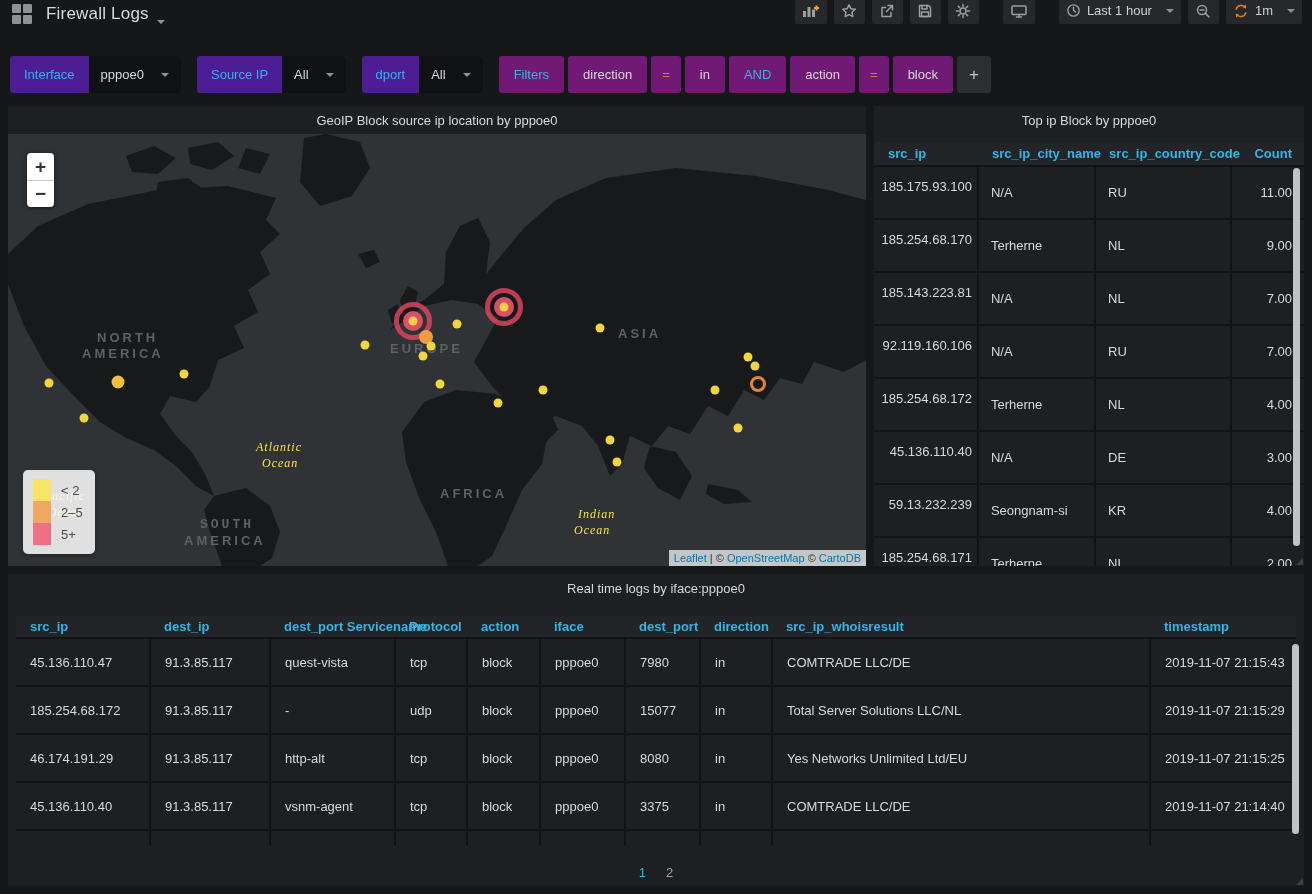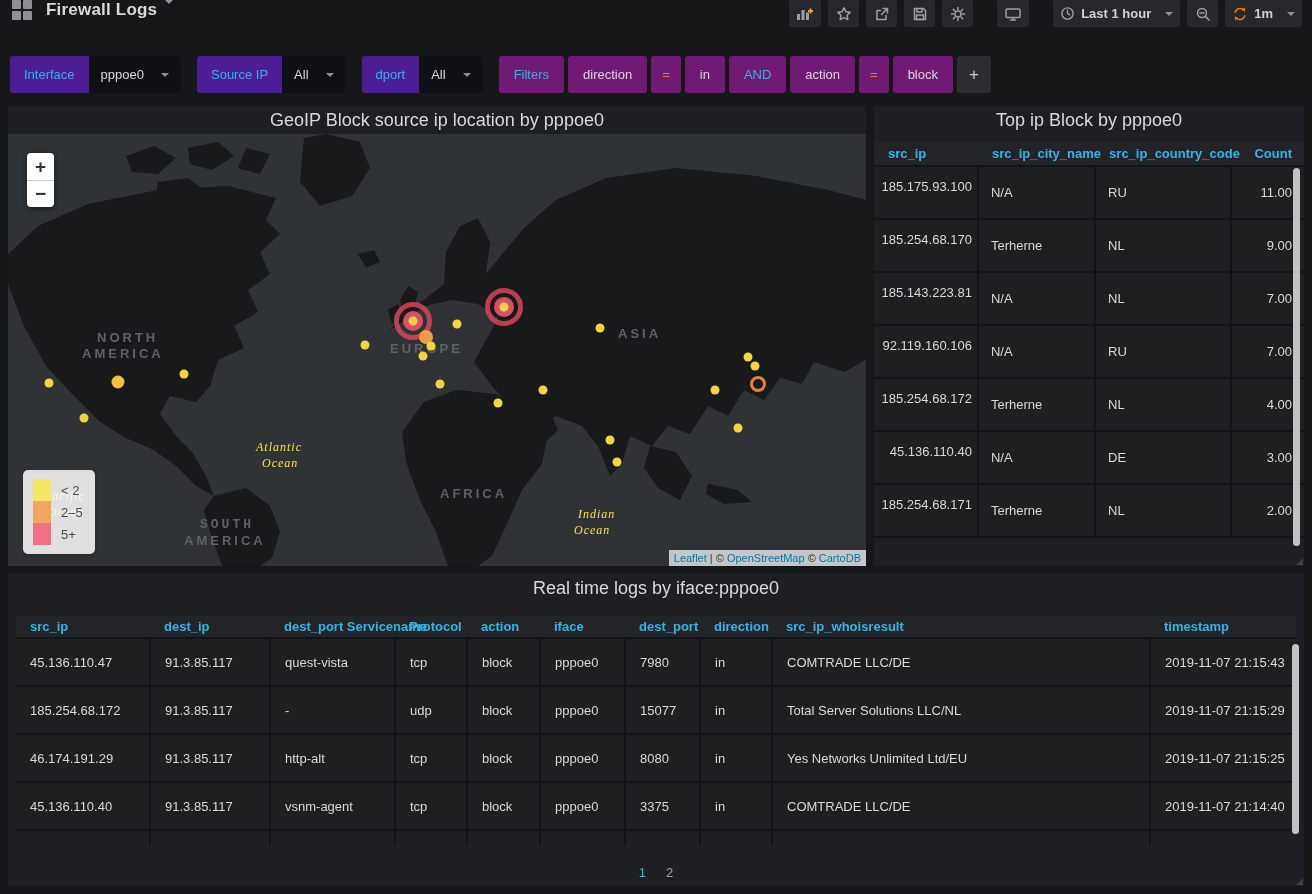--- a/index.html
+++ b/index.html
@@ -1,20 +1,20 @@
 <!DOCTYPE html>
 <html><head>
 <meta charset="utf-8">
 <style>
   * { margin:0; padding:0; box-sizing:border-box; }
   html,body { background:#161719; font-family:"Liberation Sans",sans-serif; }
   .dashboard { position:relative; width:1312px; height:894px; background:#161719; overflow:hidden; }
 
   
-  .navbar { display:flex; align-items:flex-start; height:36px; padding:0 10px;font-weight:bold; }
+  .navbar { display:flex; align-items:flex-end; height:36px; padding:12px 10px; }
   .grid-logo { display:grid; grid-template-columns:9px 9px; grid-gap:2px; margin-left:2px; }
   .grid-logo span { width:9px; height:9px; background:#8e9196; border-radius:1px; }
   .nav-title { color:#d8d9da; font-size:17px; margin-left:14px; letter-spacing:.2px; }
   .caret { display:inline-block; width:0; height:0; border-left:4px solid transparent; border-right:4px solid transparent; border-top:4px solid #8e9196; margin-left:8px; vertical-align:middle; }
   .nav-right { margin-left:auto; display:flex; align-items:center; gap:7px; }
   .btn-nav { height:27px; min-width:31px; padding:0 7px; background:#26282b; border-radius:2px; display:flex; align-items:center; justify-content:center; gap:6px; color:#cfd1d3; font-size:13px; cursor:pointer; }
   .btn-nav svg { display:block; }
   .nav-gap { width:10px; }
   .ic { stroke:#9da0a3; fill:none; stroke-width:1.5; stroke-linecap:round; stroke-linejoin:round; }
   .ic-orange { stroke:#eb7b18; }
@@ -26,21 +26,21 @@
   .var-value { display:flex; align-items:center; gap:9px; padding:0 12px; background:#0f1114; color:#d8d9da; font-size:13px; border-radius:0 3px 3px 0; }
   .filters-group { display:flex; align-items:center; gap:4px; }
   .seg { height:37px; display:flex; align-items:center; padding:0 15px; background:#701a75; border-radius:3px; color:#d8d9da; font-size:13px; cursor:pointer; }
   .seg-label { color:#33b5e5; font-weight:500; cursor:default; }
   .seg-op { color:#eb7b18; padding:0 11px; }
   .seg-cond { color:#33b5e5; }
   .seg-add { background:#2c2e31; color:#c7c9cb; font-size:17px; padding:0 12px; }
 
   
   .panel { position:absolute; background:#1e1f22; }
-  .panel-title { height:28px; display:flex; align-items:center; justify-content:center; color:#d8d9da; font-size:18px; font-weight:500; cursor:pointer; }
+  .panel-title { height:28px; display:flex; align-items:center; justify-content:center; color:#d8d9da; font-size:13px; font-weight:500; cursor:pointer; }
   .resize-handle { position:absolute; right:1px; bottom:1px; width:0; height:0; border-left:7px solid transparent; border-bottom:7px solid #3c3f43; cursor:nwse-resize; }
 
   #panel-map   { left:8px;   top:106px; width:858px;  height:460px; }
   #panel-top   { left:874px; top:106px; width:430px;  height:460px; overflow:hidden; }
   #panel-logs  { left:8px;   top:574px; width:1296px; height:312px; overflow:hidden; }
 
   
   .map-body { position:relative; width:858px; height:432px; overflow:hidden; cursor:grab; }
   .map-body svg.basemap { position:absolute; left:0; top:0; }
   .map-label { position:absolute; color:#5d6266; font-size:13px; font-weight:700; letter-spacing:3px; z-index:1; white-space:nowrap; }
@@ -352,20 +352,26 @@
               <td>NL</td>
               <td>4.00</td>
             </tr>
             <tr>
               <td>45.136.110.40</td>
               <td>N/A</td>
               <td>DE</td>
               <td>3.00</td>
             </tr>
             <tr>
+              <td>59.13.232.239</td>
+              <td>Seongnam-si</td>
+              <td>KR</td>
+              <td>4.00</td>
+            </tr>
+            <tr>
               <td>185.254.68.171</td>
               <td>Terherne</td>
               <td>NL</td>
               <td>2.00</td>
             </tr>
           </tbody>
         </table>
     </div>
     <div class="vscroll" id="top-scroll"></div>
     <div class="resize-handle"></div>

